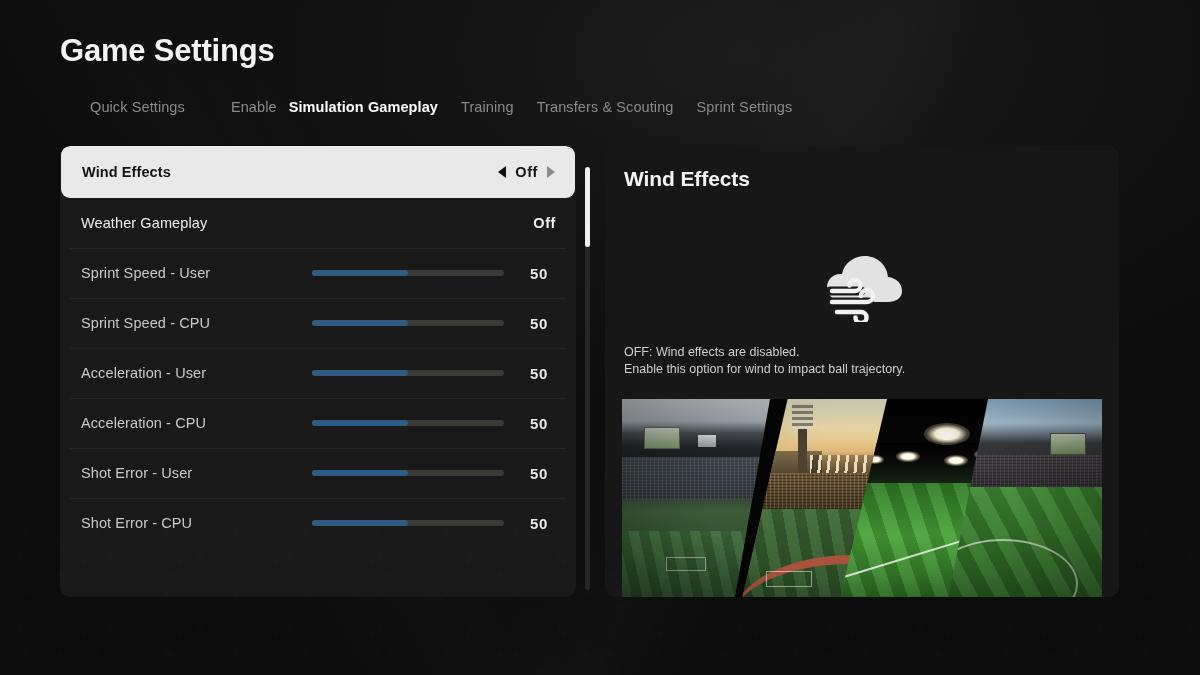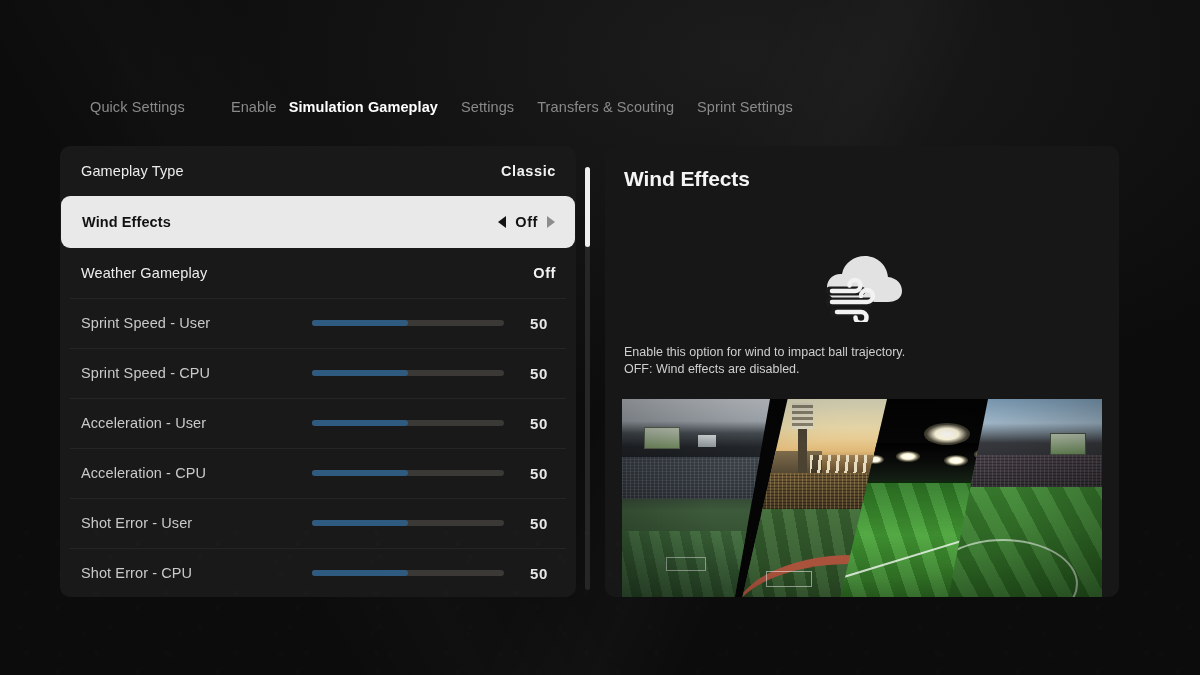--- a/index.html
+++ b/index.html
@@ -303,36 +303,32 @@
   .stadium .vignette {
     position:absolute; inset:0; pointer-events:none;
     background:radial-gradient(ellipse at 50% 55%, rgba(0,0,0,0) 45%, rgba(0,0,0,0.38) 100%);
   }
 </style>
 </head>
 <body>
 
 <div id="root">
 
+  <div class="page-title">Game Settings</div>
 
   <div class="tabbar" id="tabbar">
       <div class="tab">Quick Settings</div>
       <div class="tab">Enable</div>
       <div class="tab active">Simulation Gameplay</div>
-      <div class="tab">Settings</div>
+      <div class="tab">Training</div>
       <div class="tab">Transfers &amp; Scouting</div>
       <div class="tab">Sprint Settings</div>
     </div>
 
   <div class="list-panel" id="list-panel">
-      <div class="row bright">
-        <div class="row-label">Gameplay Type</div>
-        <div class="row-spacer"></div>
-        <div class="row-value">Classic</div>
-      </div>
       <div class="row selected bright">
         <div class="row-label">Wind Effects</div>
         <div class="row-spacer"></div>
         <div class="stepper">
           <span class="arrow left"></span>
           <div class="row-value">Off</div>
           <span class="arrow right"></span>
         </div>
       </div>
       <div class="row bright">
@@ -421,22 +417,22 @@
         </g>
         <g fill="none" stroke="#f2f2f2" stroke-width="4.5" stroke-linecap="round" stroke-linejoin="round">
           <path d="M13 41 H36 a5.5 5.5 0 1 0 -5.5 -5.5"></path>
           <path d="M13 52 H48 a6 6 0 1 0 -6 -6"></path>
           <path d="M18 62 H42 a5.5 5.5 0 1 1 -5.5 5.5"></path>
         </g>
       </svg>
     </div>
 
     <div class="detail-desc">
+      <div>OFF: Wind effects are disabled.</div>
       <div>Enable this option for wind to impact ball trajectory.</div>
-      <div>OFF: Wind effects are disabled.</div>
     </div>
 
     <div class="stadium">
       <div class="pane p1">
           <div class="pane-inner">
         <div class="crowd"></div>
             <div class="jumbotron"></div>
             <div class="jumbotron2"></div>
         <div class="pitch"></div>
             <div class="goalbox"></div>

